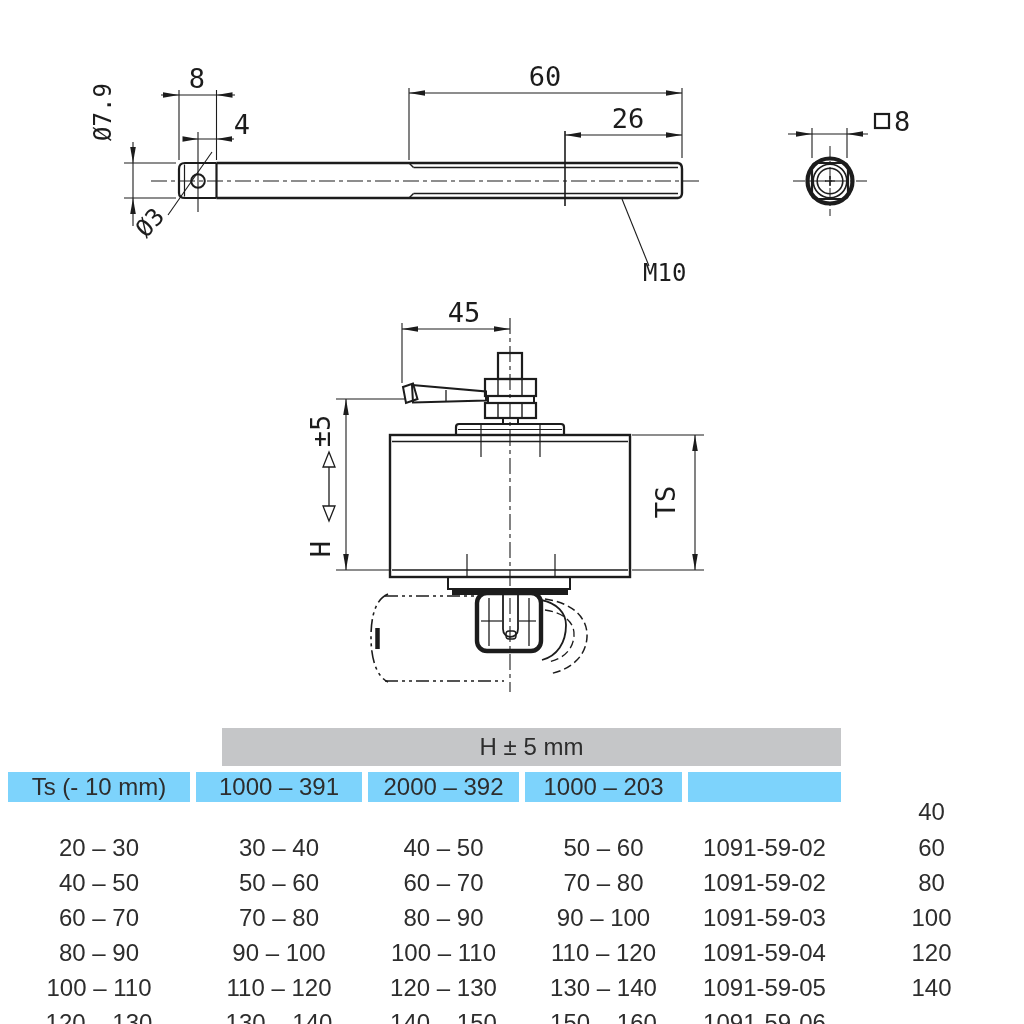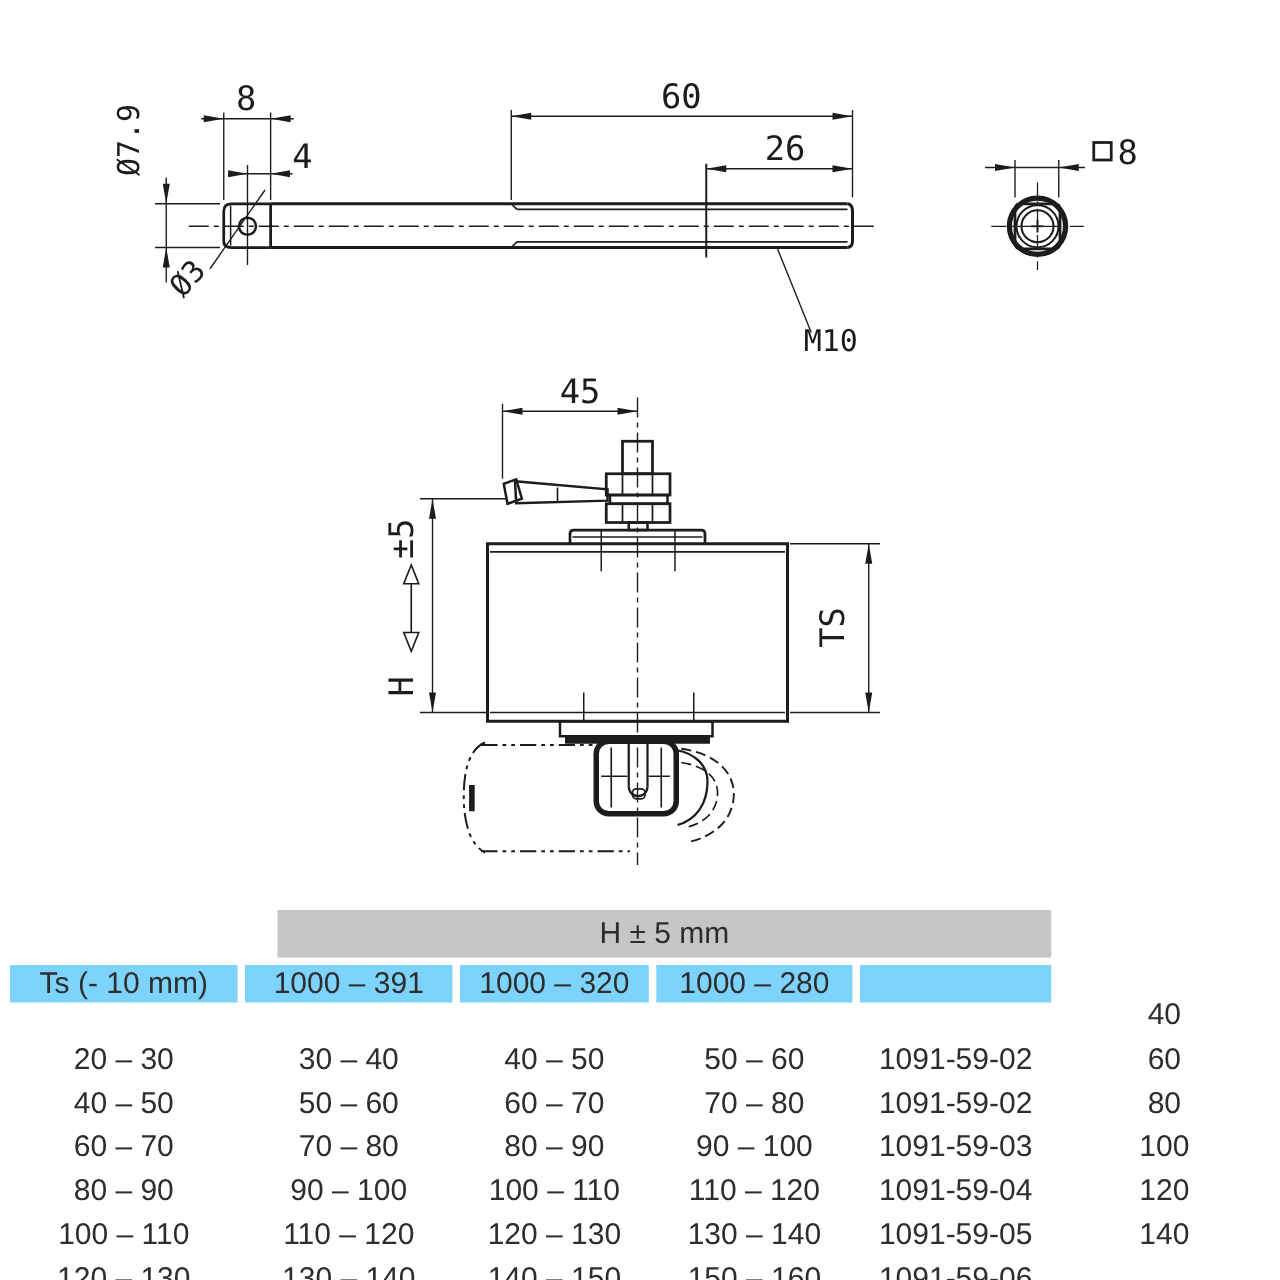--- a/index.html
+++ b/index.html
@@ -185,22 +185,22 @@
 </svg>
 
 <div id="size-table">
 
   <div class="c ph"></div>
   <div class="c span-hdr">H ± 5 mm</div>
   <div class="c ph"></div>
 
   <div class="c hdr">Ts (- 10 mm)</div>
   <div class="c hdr">1000 – 391</div>
-  <div class="c hdr">1000 – 320</div>
-  <div class="c hdr">1000 – 280</div>
+  <div class="c hdr">2000 – 392</div>
+  <div class="c hdr">1000 – 203</div>
   <div class="c hdr"></div>
 
   <div class="c cell">40</div>
   <div class="c cell">20 – 30</div>
   <div class="c cell">30 – 40</div>
   <div class="c cell">40 – 50</div>
   <div class="c cell">50 – 60</div>
   <div class="c cell">1091-59-02</div>
 
   <div class="c cell">60</div>

